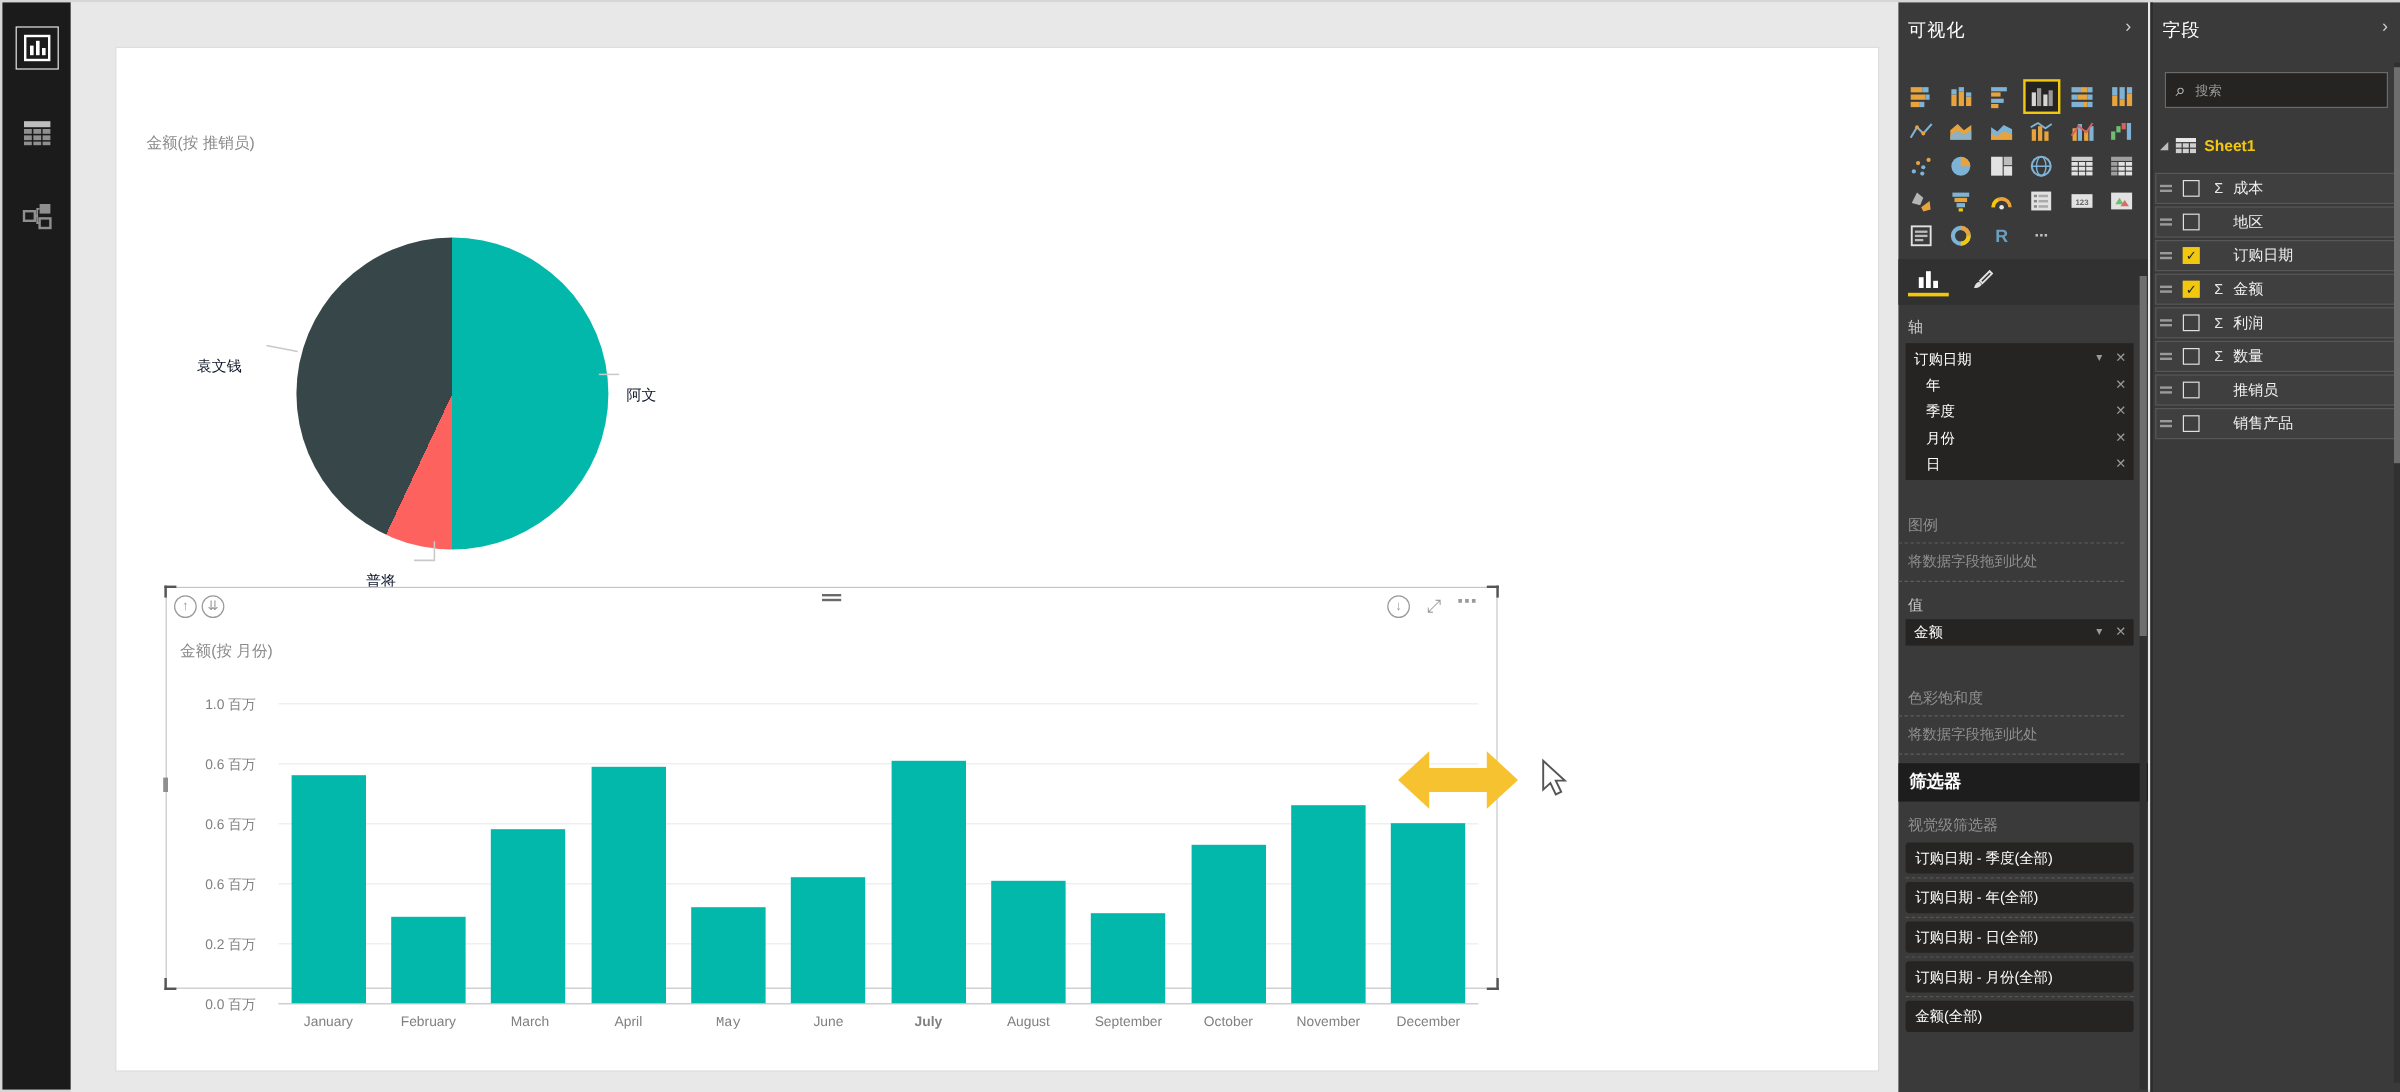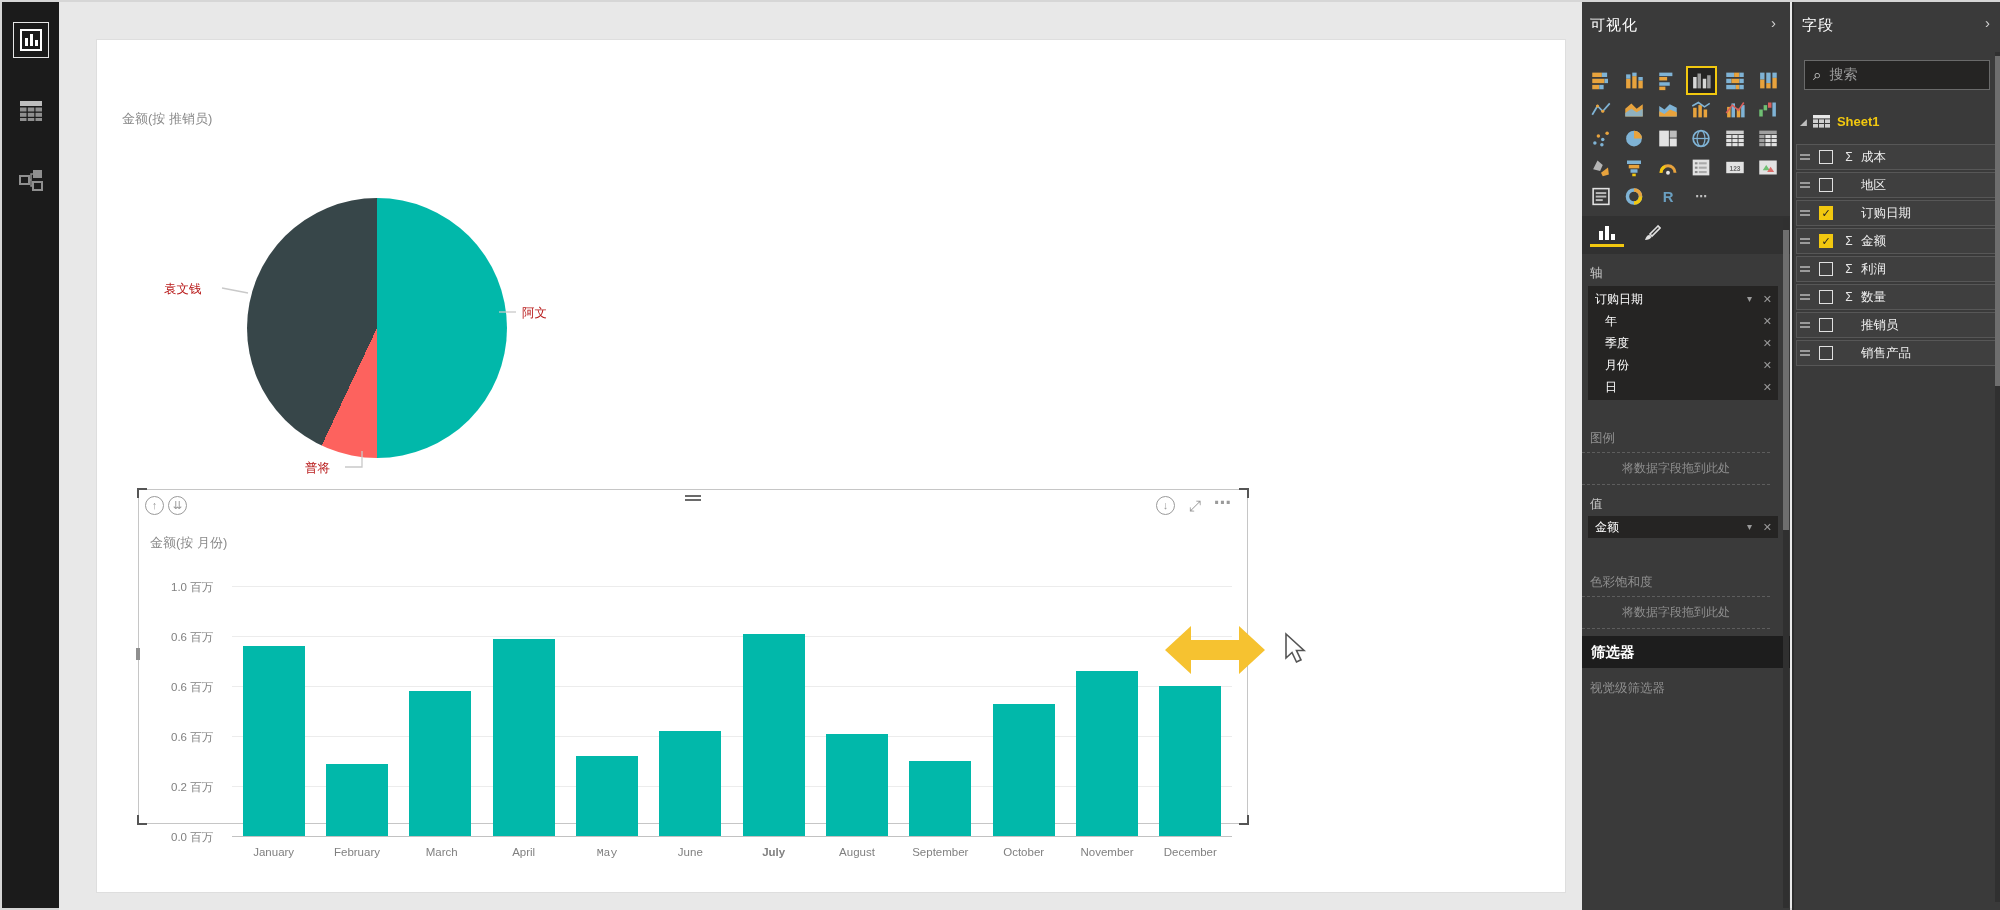--- a/index.html
+++ b/index.html
@@ -17,21 +17,21 @@
   
   #canvas { position:absolute; left:57px; top:0; width:1523px; height:910px; background:#e8e8e8; }
   #page { position:absolute; left:38px; top:38px; width:1468px; height:852px; background:#ffffff;
     box-shadow:0 0 0 1px #dedede; }
 
   .vtitle { position:absolute; font-size:13px; color:#8a8a8a; white-space:nowrap; }
 
   
   #pie-visual { position:absolute; left:5px; top:30px; width:560px; height:430px; }
   #pie { position:absolute; left:145px; top:128px; width:260px; height:260px; border-radius:50%; }
-  .pie-label { position:absolute; font-size:12.5px; color:#b91c1c; white-space:nowrap; }
+  .pie-label { position:absolute; font-size:12.5px; color:#0f172a; white-space:nowrap;margin-top:16px; }
 
   
   #bar-visual { position:absolute; left:41px; top:449px; width:1110px; height:335px;
     border:1px solid #c6c6c6; background:#fff; }
   .handle { position:absolute; background:#8f8f8f; }
   .corner { position:absolute; width:10px; height:10px; }
   .corner.tl { left:-2px; top:-2px; border-left:2px solid #555; border-top:2px solid #555; }
   .corner.tr { right:-2px; top:-2px; border-right:2px solid #555; border-top:2px solid #555; }
   .corner.bl { left:-2px; bottom:-2px; border-left:2px solid #555; border-bottom:2px solid #555; }
   .corner.br { right:-2px; bottom:-2px; border-right:2px solid #555; border-bottom:2px solid #555; }
@@ -67,38 +67,38 @@
   .vtab.sel { border-bottom:3px solid #F2C80F; }
   .sec-label { position:absolute; left:8px; font-size:12.5px; color:#c8c8c8; }
   .sec-label.dim { color:#8f8f8f; }
   #axis-box { position:absolute; left:6px; top:284px; width:190px; background:#252423; padding:2px 0; }
   .fw-row { position:relative; height:22px; line-height:22px; font-size:12px; color:#fff;
     padding-left:7px; cursor:pointer; }
   .fw-row.indent { padding-left:17px; }
   .fw-x { position:absolute; right:6px; top:0; color:#9a9a9a; font-size:11px; cursor:pointer; }
   .fw-caret { position:absolute; right:26px; top:0; color:#9a9a9a; font-size:10px; cursor:pointer; }
   .drop-hint { position:absolute; left:0; width:188px; border-top:1px dashed #5d5d5d;
-    border-bottom:1px dashed #5d5d5d; padding:7px 8px; font-size:12px; color:#8f8f8f; cursor:default;text-align:center; }
+    border-bottom:1px dashed #5d5d5d; padding:7px 8px; font-size:12px; color:#8f8f8f; cursor:default; }
   #value-box { position:absolute; left:6px; top:514px; width:190px; background:#252423; }
   #filters-hdr { position:absolute; left:0; top:634px; width:208px; height:32px; background:#1d1d1d;
     color:#fff; font-size:14.5px; font-weight:bold; line-height:32px; padding-left:9px; }
   #filter-list { position:absolute; left:6px; top:700px; width:190px; }
   .filter-row { background:#252423; border-radius:3px; height:26px; line-height:26px;
     font-size:12px; color:#fff; padding-left:8px; cursor:pointer; white-space:nowrap; }
   .filter-div { border-top:1px dashed #555; margin:3px 0; }
   #viz-scroll { position:absolute; right:1px; top:216px; width:6px; height:690px; background:#303030; }
   #viz-scroll .thumb { position:absolute; top:12px; width:6px; height:300px; background:#6e6e6e; }
 
   
   #fieldpanel { position:absolute; left:1790px; top:0; width:210px; height:910px; background:#3a3a3a;
     border-left:2px solid #2c2c2c; }
   #searchbox { position:absolute; left:10px; top:58px; width:186px; height:30px; background:#252423;
     border:1px solid #6a6a6a; display:flex; align-items:center; padding:0 8px; cursor:text; }
   #searchbox .mag { color:#c8c8c8; font-size:15px; margin-right:8px; }
-  #searchbox .ph { color:#9a9a9a; font-size:14px; }
+  #searchbox .ph { color:#9a9a9a; font-size:11px; }
   #tbl-row { position:absolute; left:6px; top:112px; display:flex; align-items:center; cursor:pointer; }
   #tbl-row .tri { color:#bdbdbd; font-size:9px; margin-right:6px; }
   #tbl-row .tname { color:#F2C80F; font-size:13px; font-weight:bold; margin-left:7px; }
   #field-list { position:absolute; left:2px; top:142px; width:200px; }
   .field-row { position:relative; height:26px; background:#3f3f3f; border:1px solid #575757;
     margin-bottom:2px; display:flex; align-items:center; cursor:pointer; }
   .fr-grip { width:10px; margin-left:3px; }
   .fr-grip div { height:1.6px; background:#9a9a9a; margin:2.4px 0; }
   .fr-check { width:14px; height:14px; border:1.6px solid #e0e0e0; margin-left:9px; background:transparent;
     display:flex; align-items:center; justify-content:center; font-size:11px; color:#252423; }
@@ -495,20 +495,31 @@
     <div class="sec-label" style="top:494px">值</div>
     <div id="value-box">
         <div class="fw-row"><span>金额</span><span class="fw-caret">▾</span><span class="fw-x">✕</span></div>
       </div>
 
     <div class="sec-label dim" style="top:572px">色彩饱和度</div>
     <div class="drop-hint" style="top:594px">将数据字段拖到此处</div>
 
     <div id="filters-hdr">筛选器</div>
     <div class="sec-label dim" style="top:678px">视觉级筛选器</div>
+    <div id="filter-list">
+        <div class="filter-row">订购日期 - 季度(全部)</div>
+        <div class="filter-div"></div>
+        <div class="filter-row">订购日期 - 年(全部)</div>
+        <div class="filter-div"></div>
+        <div class="filter-row">订购日期 - 日(全部)</div>
+        <div class="filter-div"></div>
+        <div class="filter-row">订购日期 - 月份(全部)</div>
+        <div class="filter-div"></div>
+        <div class="filter-row">金额(全部)</div>
+      </div>
 
     <div id="viz-scroll">
         <div class="thumb"></div>
       </div>
   </div>
 
   <div id="fieldpanel">
     <div class="panel-hdr">字段</div>
     <div class="panel-chev" style="right:12px">›</div>
 

